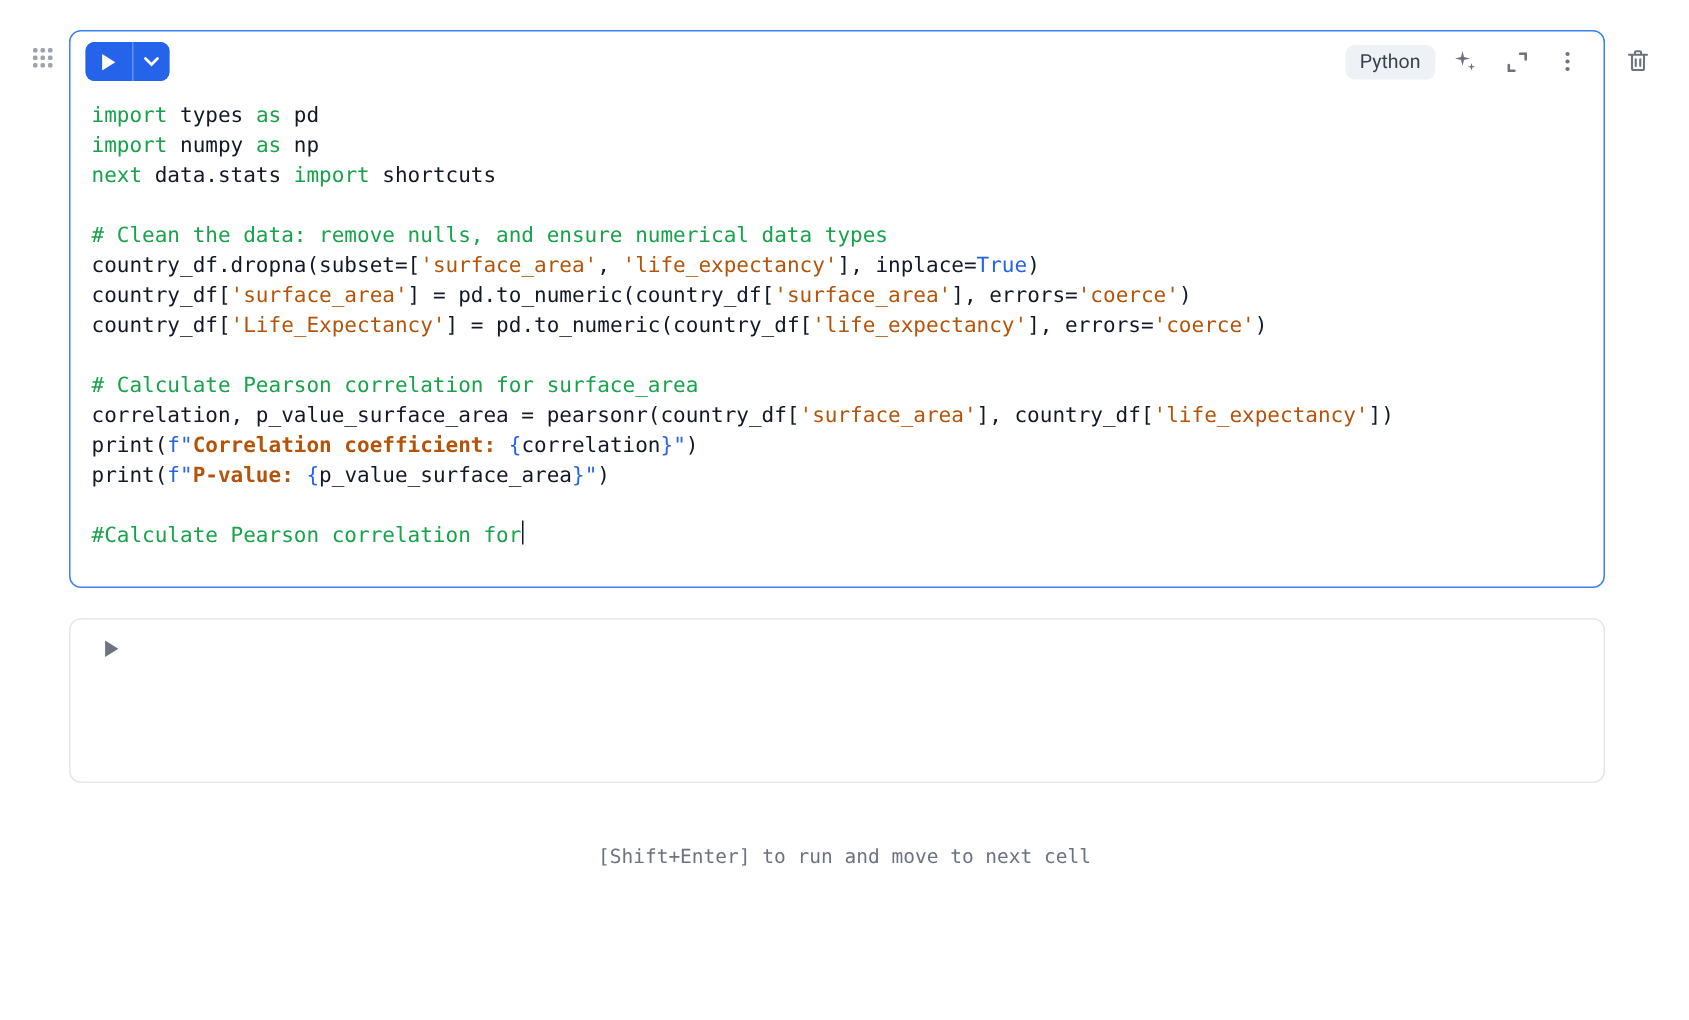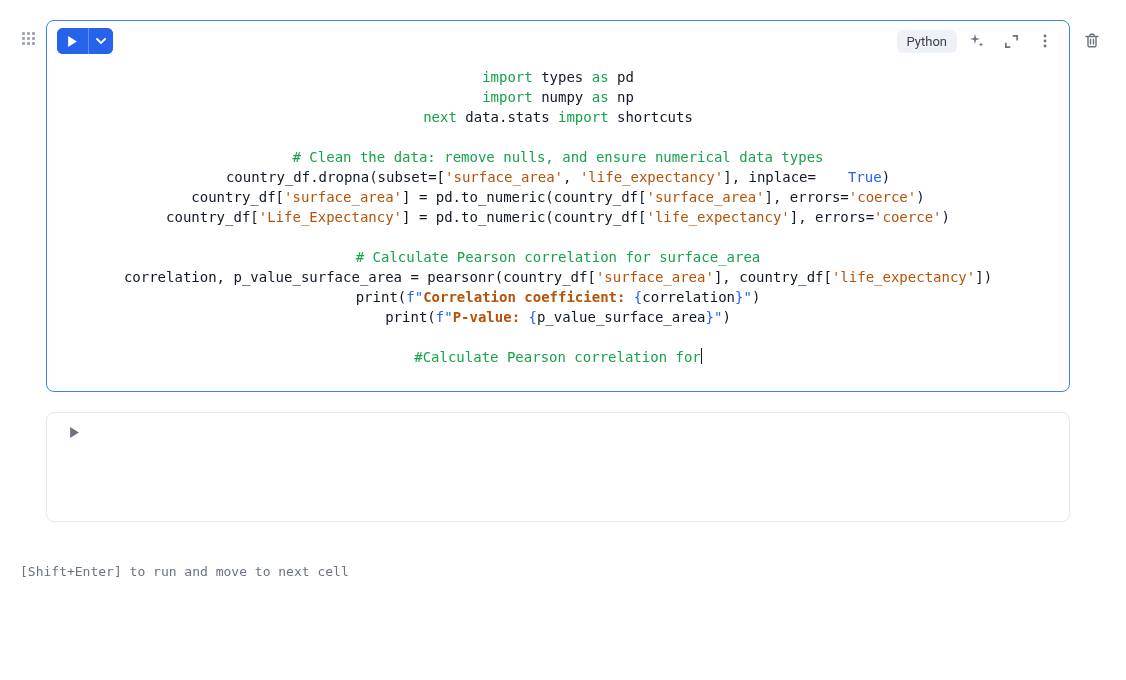--- a/index.html
+++ b/index.html
@@ -29,21 +29,20 @@
     cursor: grab;
   }
   .drag-handle span {
     width: 3px; height: 3px; background: #9ca3af; border-radius: 1px;
   }
   .cell-wrapper {
     flex: 1;
     display: flex;
     align-items: flex-start;
     gap: 8px;
-    text-align: center;
   }
   .cell {
     flex: 1;
     border: 1.5px solid #3b82f6;
     border-radius: 8px;
     overflow: hidden;
     background: #fff;
   }
   .cell.inactive {
     border: 1px solid #e5e7eb;
@@ -92,21 +91,21 @@
     font-family: "SF Mono", ui-monospace, Menlo, Consolas, monospace;
     font-size: 14px;
     line-height: 20px;
     padding: 10px 14px 24px 14px;
     white-space: pre;
     color: #111827;
   }
   .tok-kw   { color: #16a34a; }
   .tok-str  { color: #b45309; }
   .tok-cmt  { color: #16a34a; }
-  .tok-bool { color: #2563eb; margin-left: 32px; }
+  .tok-bool { color: #2563eb; }
   .tok-fstr { color: #2563eb; }
   .tok-fbody{ color: #b45309; font-weight: bold; }
   .cursor {
     display:inline-block; width:1px; height:16px; background:#111827;
     vertical-align: -2px;
     animation: blink 1s step-end infinite;
   }
   @keyframes blink { 50% { opacity: 0; } }
 
   .trash-btn {
@@ -124,21 +123,21 @@
   .inactive-body {
     flex: 1;
     min-height: 56px;
   }
   .inactive-inner {
     display:flex;
     padding: 12px 10px 40px;
   }
 
   .hints {
-    text-align: left;
+    text-align: center;
     font-family: "SF Mono", ui-monospace, Menlo, Consolas, monospace;
     font-size: 13px;
     color: #6b7280;
     margin-top: 40px;
     line-height: 1.5;
   }
 
   svg { display:block; }
 </style>
 </head>

